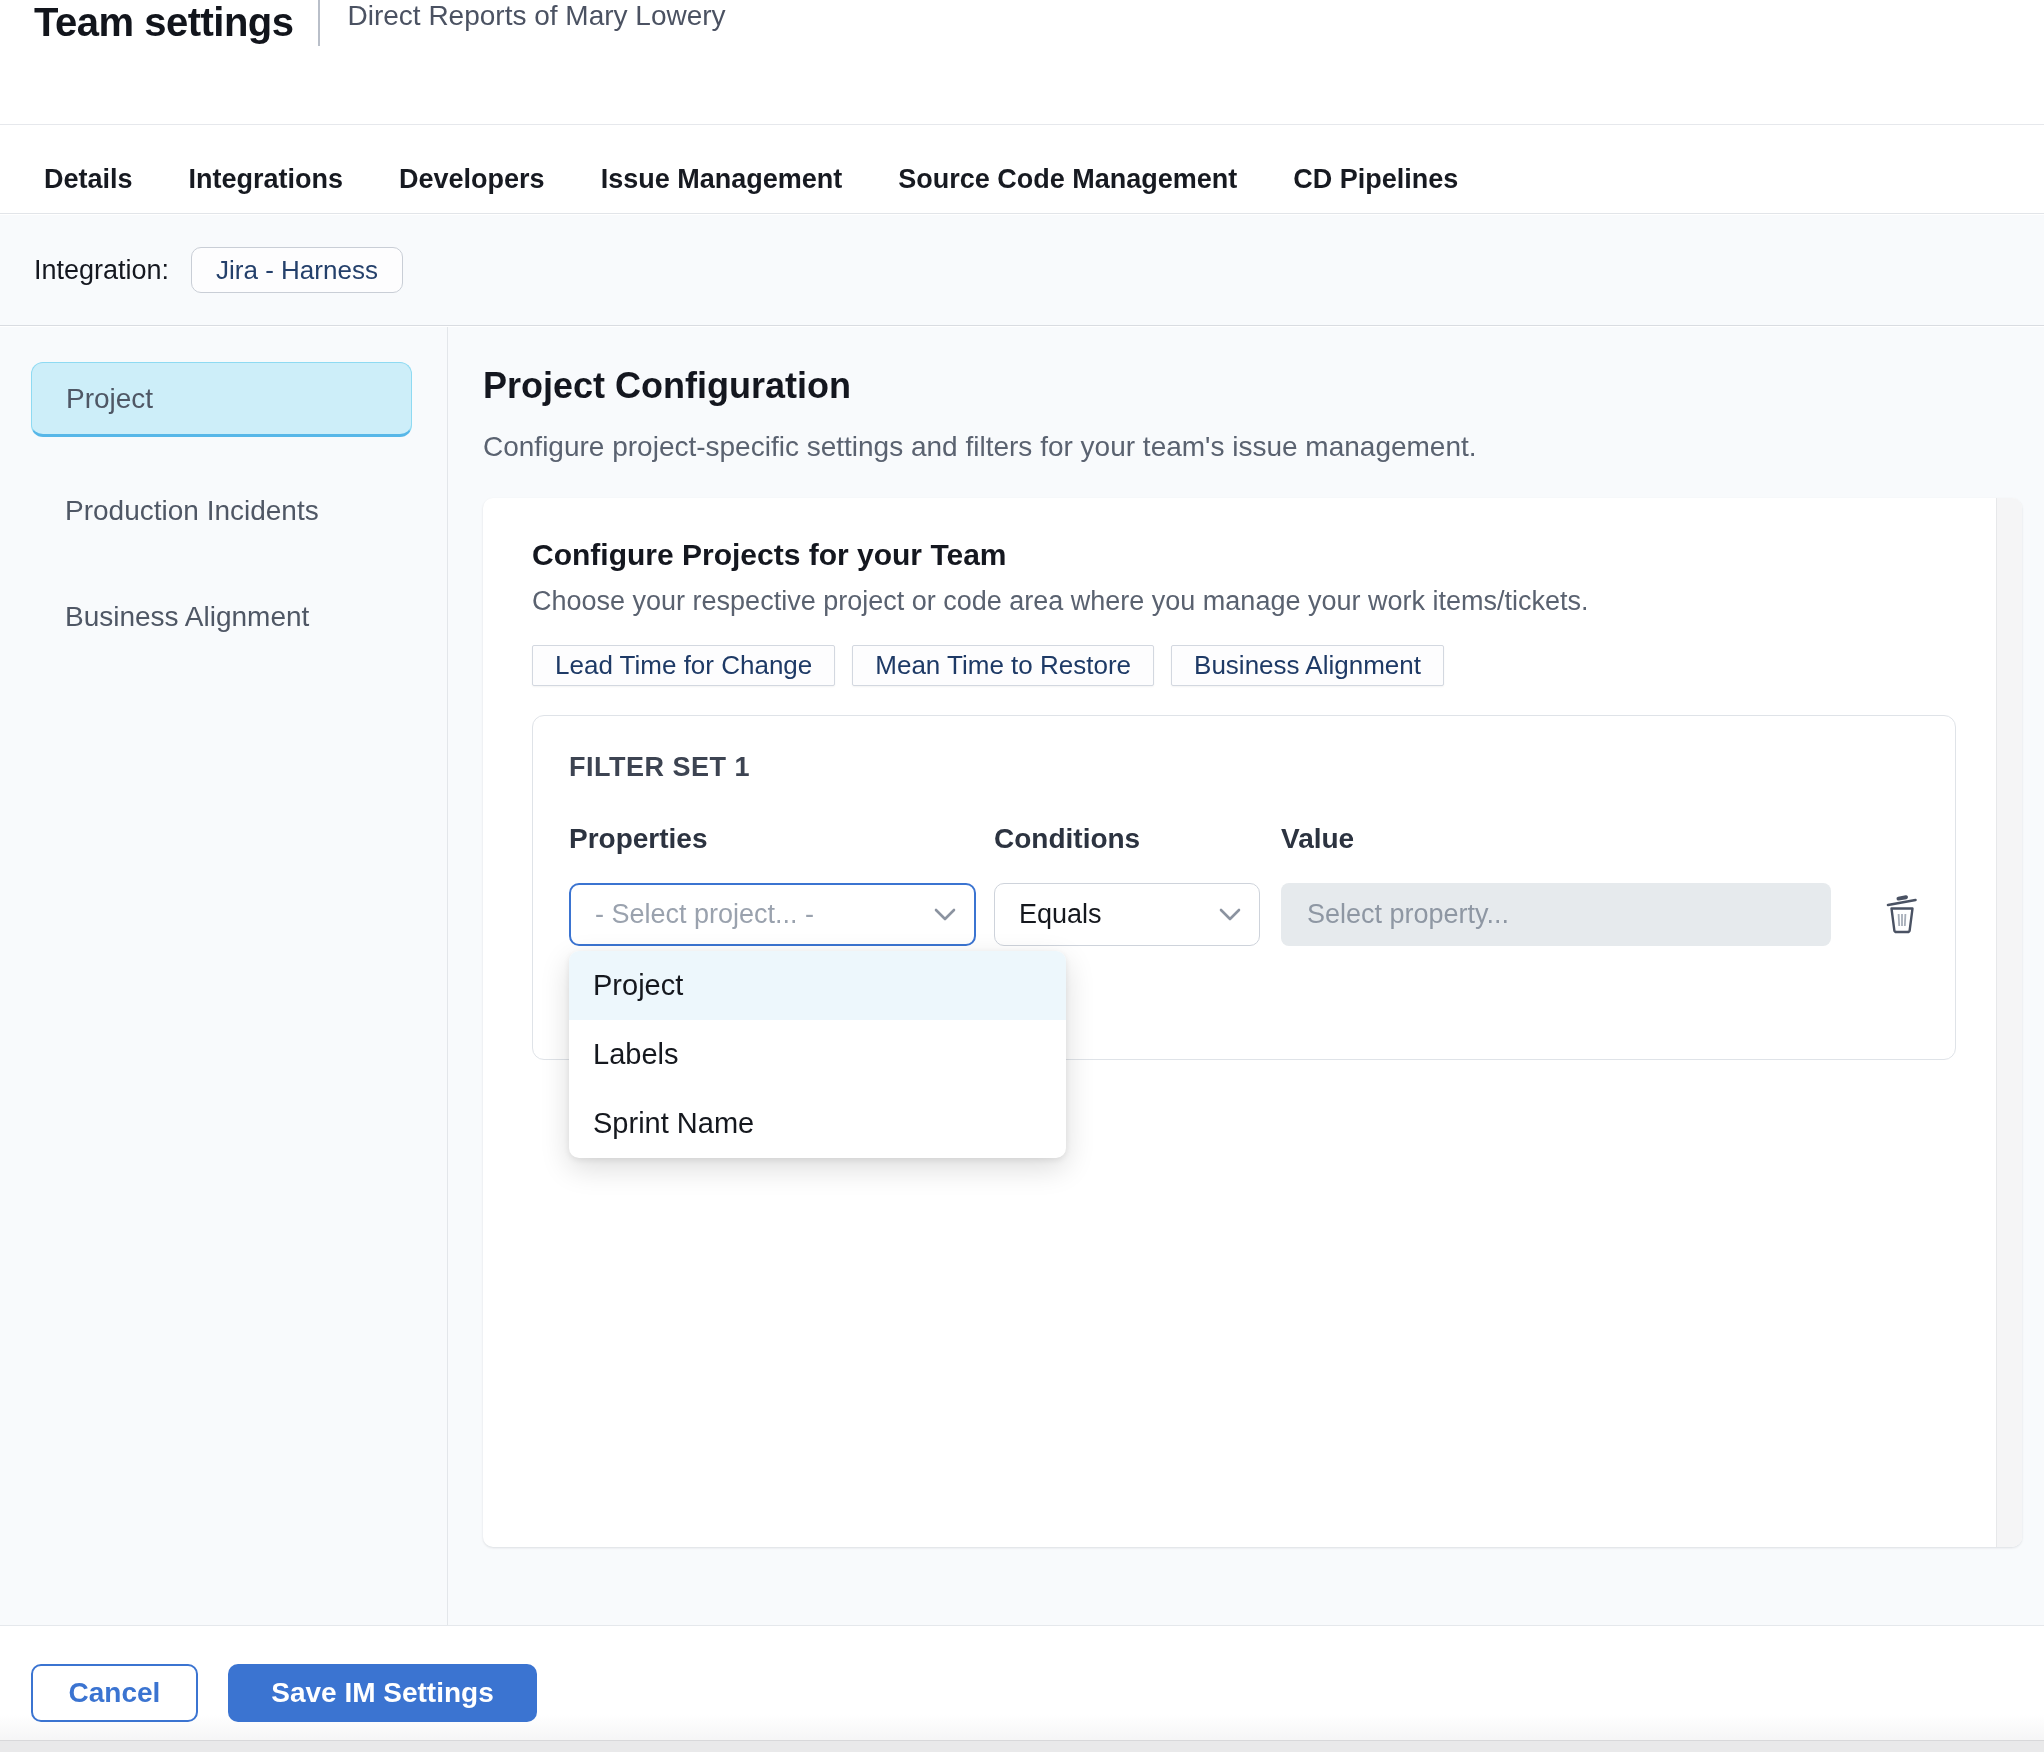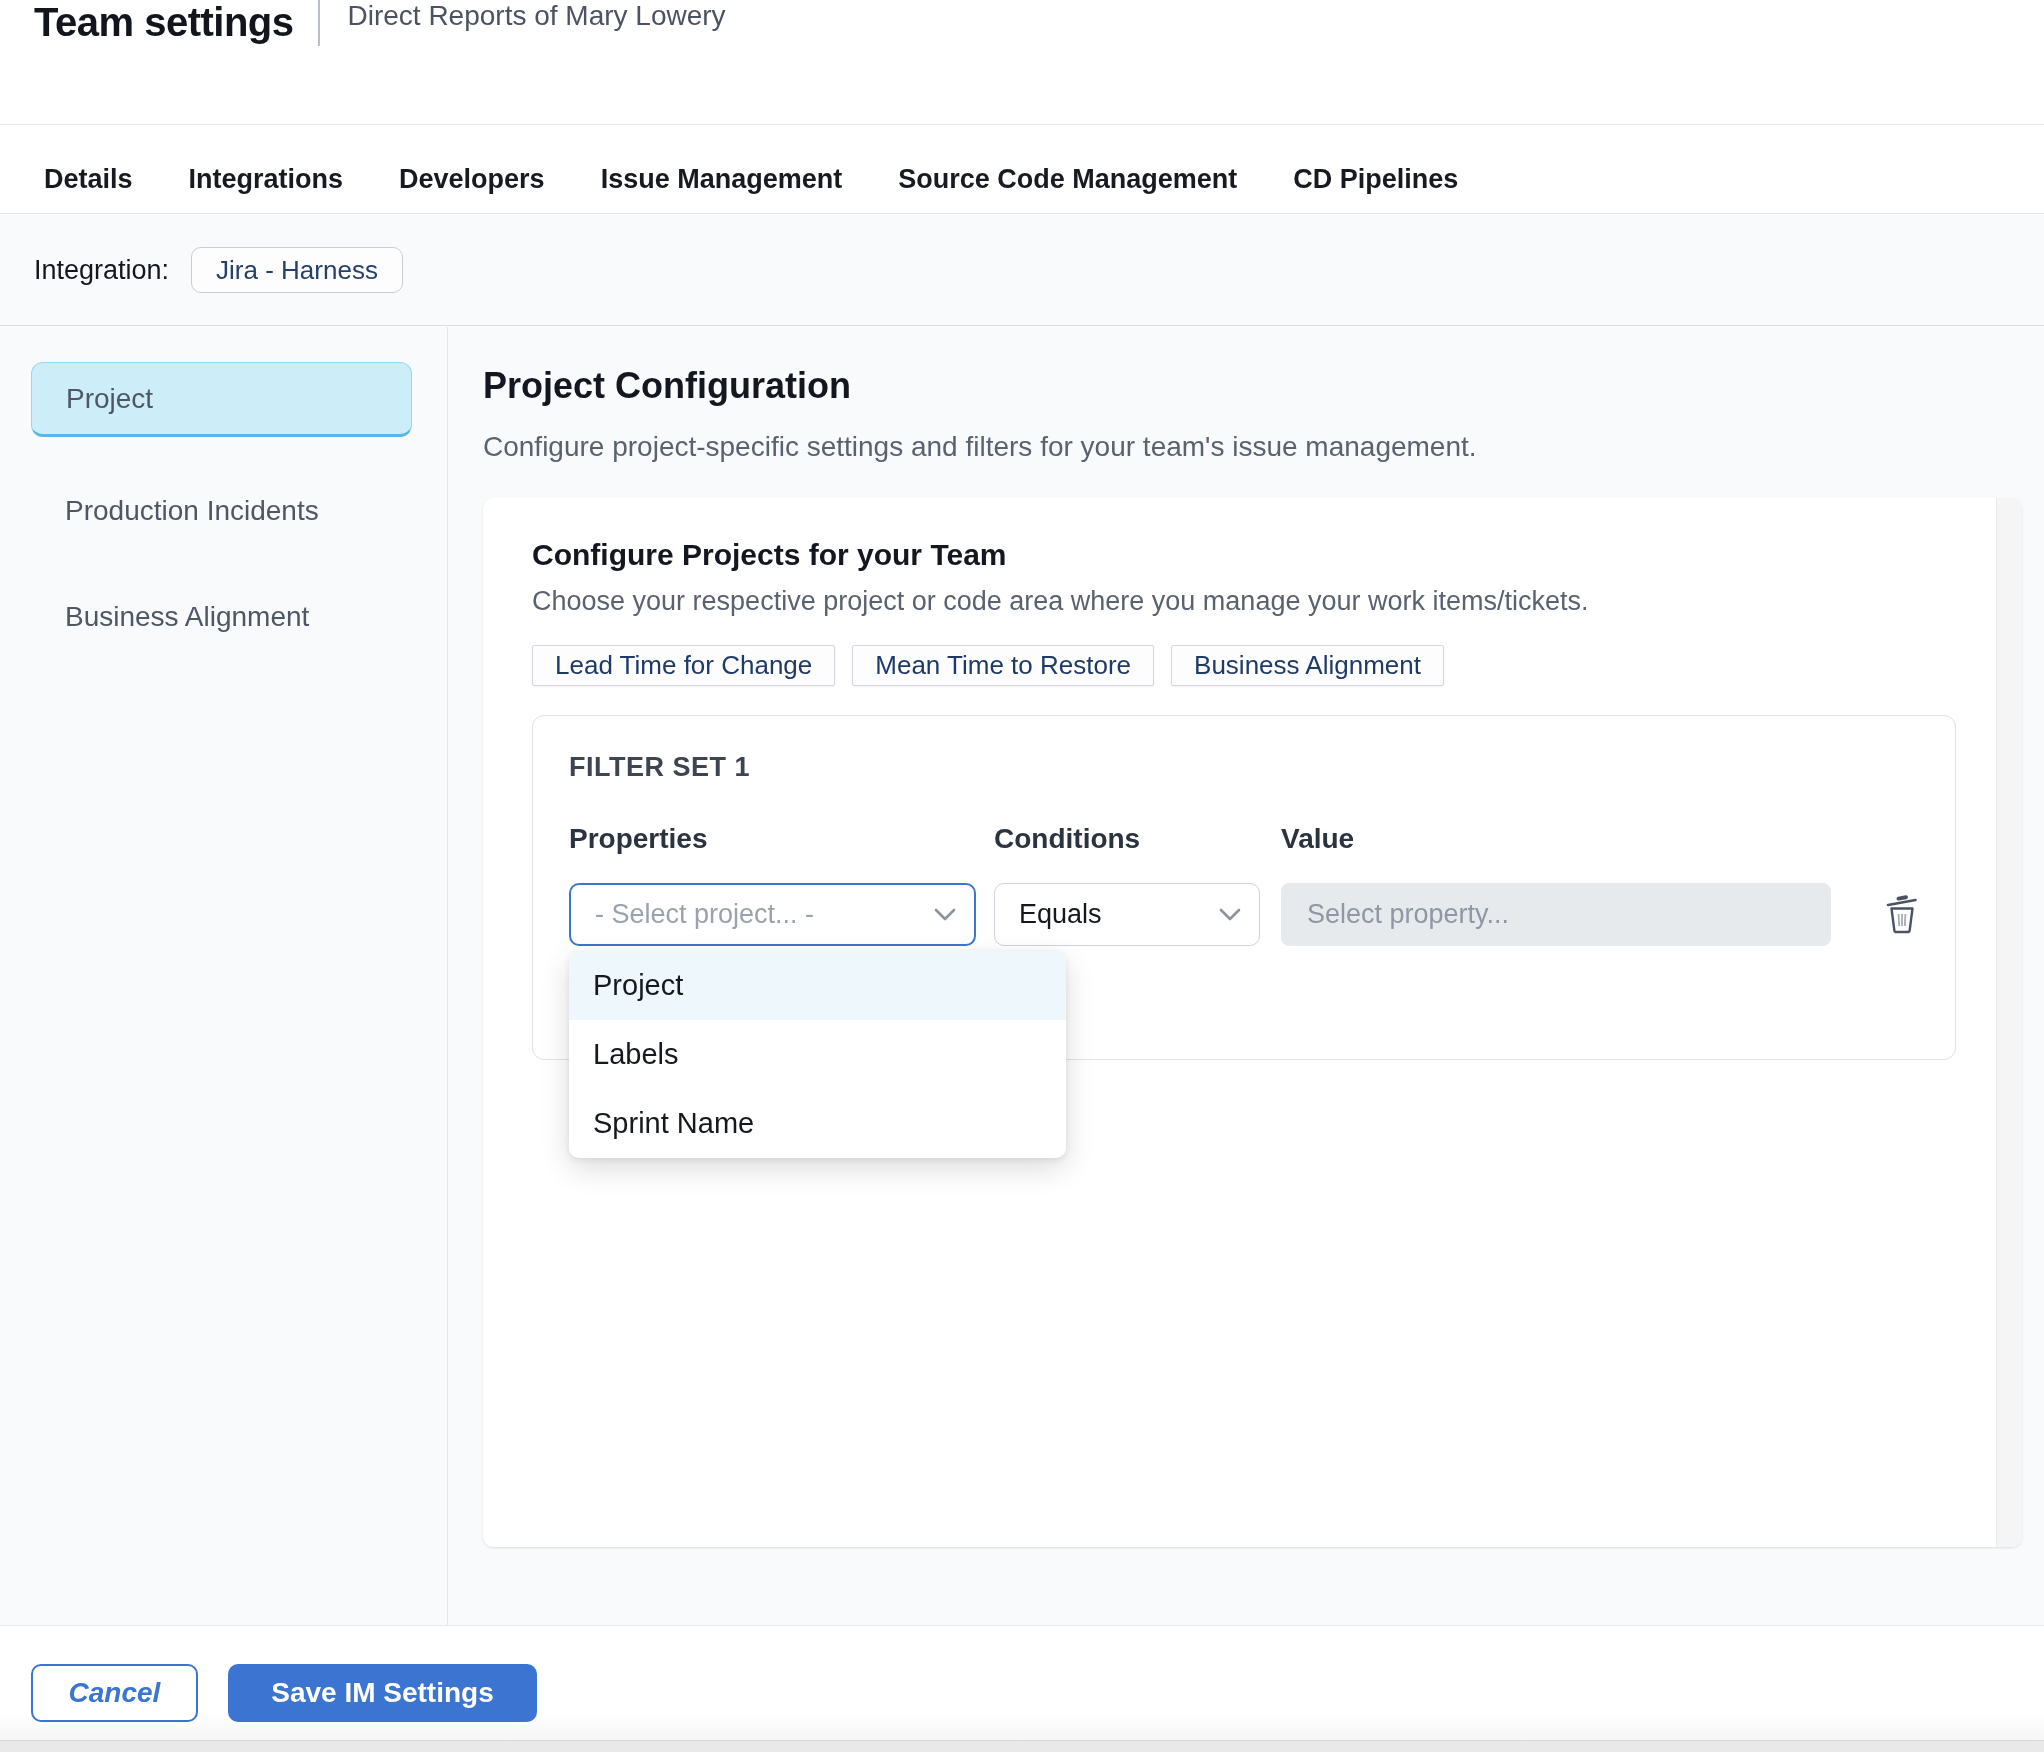--- a/index.html
+++ b/index.html
@@ -65,21 +65,21 @@
   .trash-btn{margin-left:49px;background:none;border:none;cursor:pointer;display:flex;align-items:center;padding:4px;}
 
   
   .dropdown{position:absolute;left:0;top:68px;width:497px;background:#fff;border-radius:10px;box-shadow:0 10px 30px rgba(0,0,0,.14),0 2px 6px rgba(0,0,0,.08);overflow:hidden;z-index:5;}
   .dropdown-option{height:69px;display:flex;align-items:center;padding-left:24px;font-size:29px;color:#15181e;cursor:pointer;}
   .dropdown-option.highlighted{background:var(--dropdown-highlight);}
 
   
   .footer{position:absolute;left:0;top:1627px;width:2044px;height:125px;background:linear-gradient(#ffffff 70%,#f1f1f2 100%);padding:37px 0 0 31px;display:flex;gap:30px;}
   .btn{height:58px;border-radius:10px;font-size:28px;font-weight:700;font-family:inherit;cursor:pointer;display:flex;align-items:center;justify-content:center;}
-  .btn-cancel{width:167px;background:#fff;border:2px solid var(--accent-blue);color:var(--accent-blue);font-style:italic;}
+  .btn-cancel{width:167px;background:#fff;border:2px solid var(--accent-blue);color:var(--accent-blue);}
   .btn-save{width:309px;background:var(--accent-blue);border:none;color:#fff;}
   .bottom-strip{position:absolute;left:0;bottom:0;width:2044px;height:12px;background:#e9e9ea;border-top:1px solid #d8d8da;}
 </style>
 </head>
 <body>
 
 <div id="app">
 
   <div class="header">
     <div class="page-title">Team settings</div>

